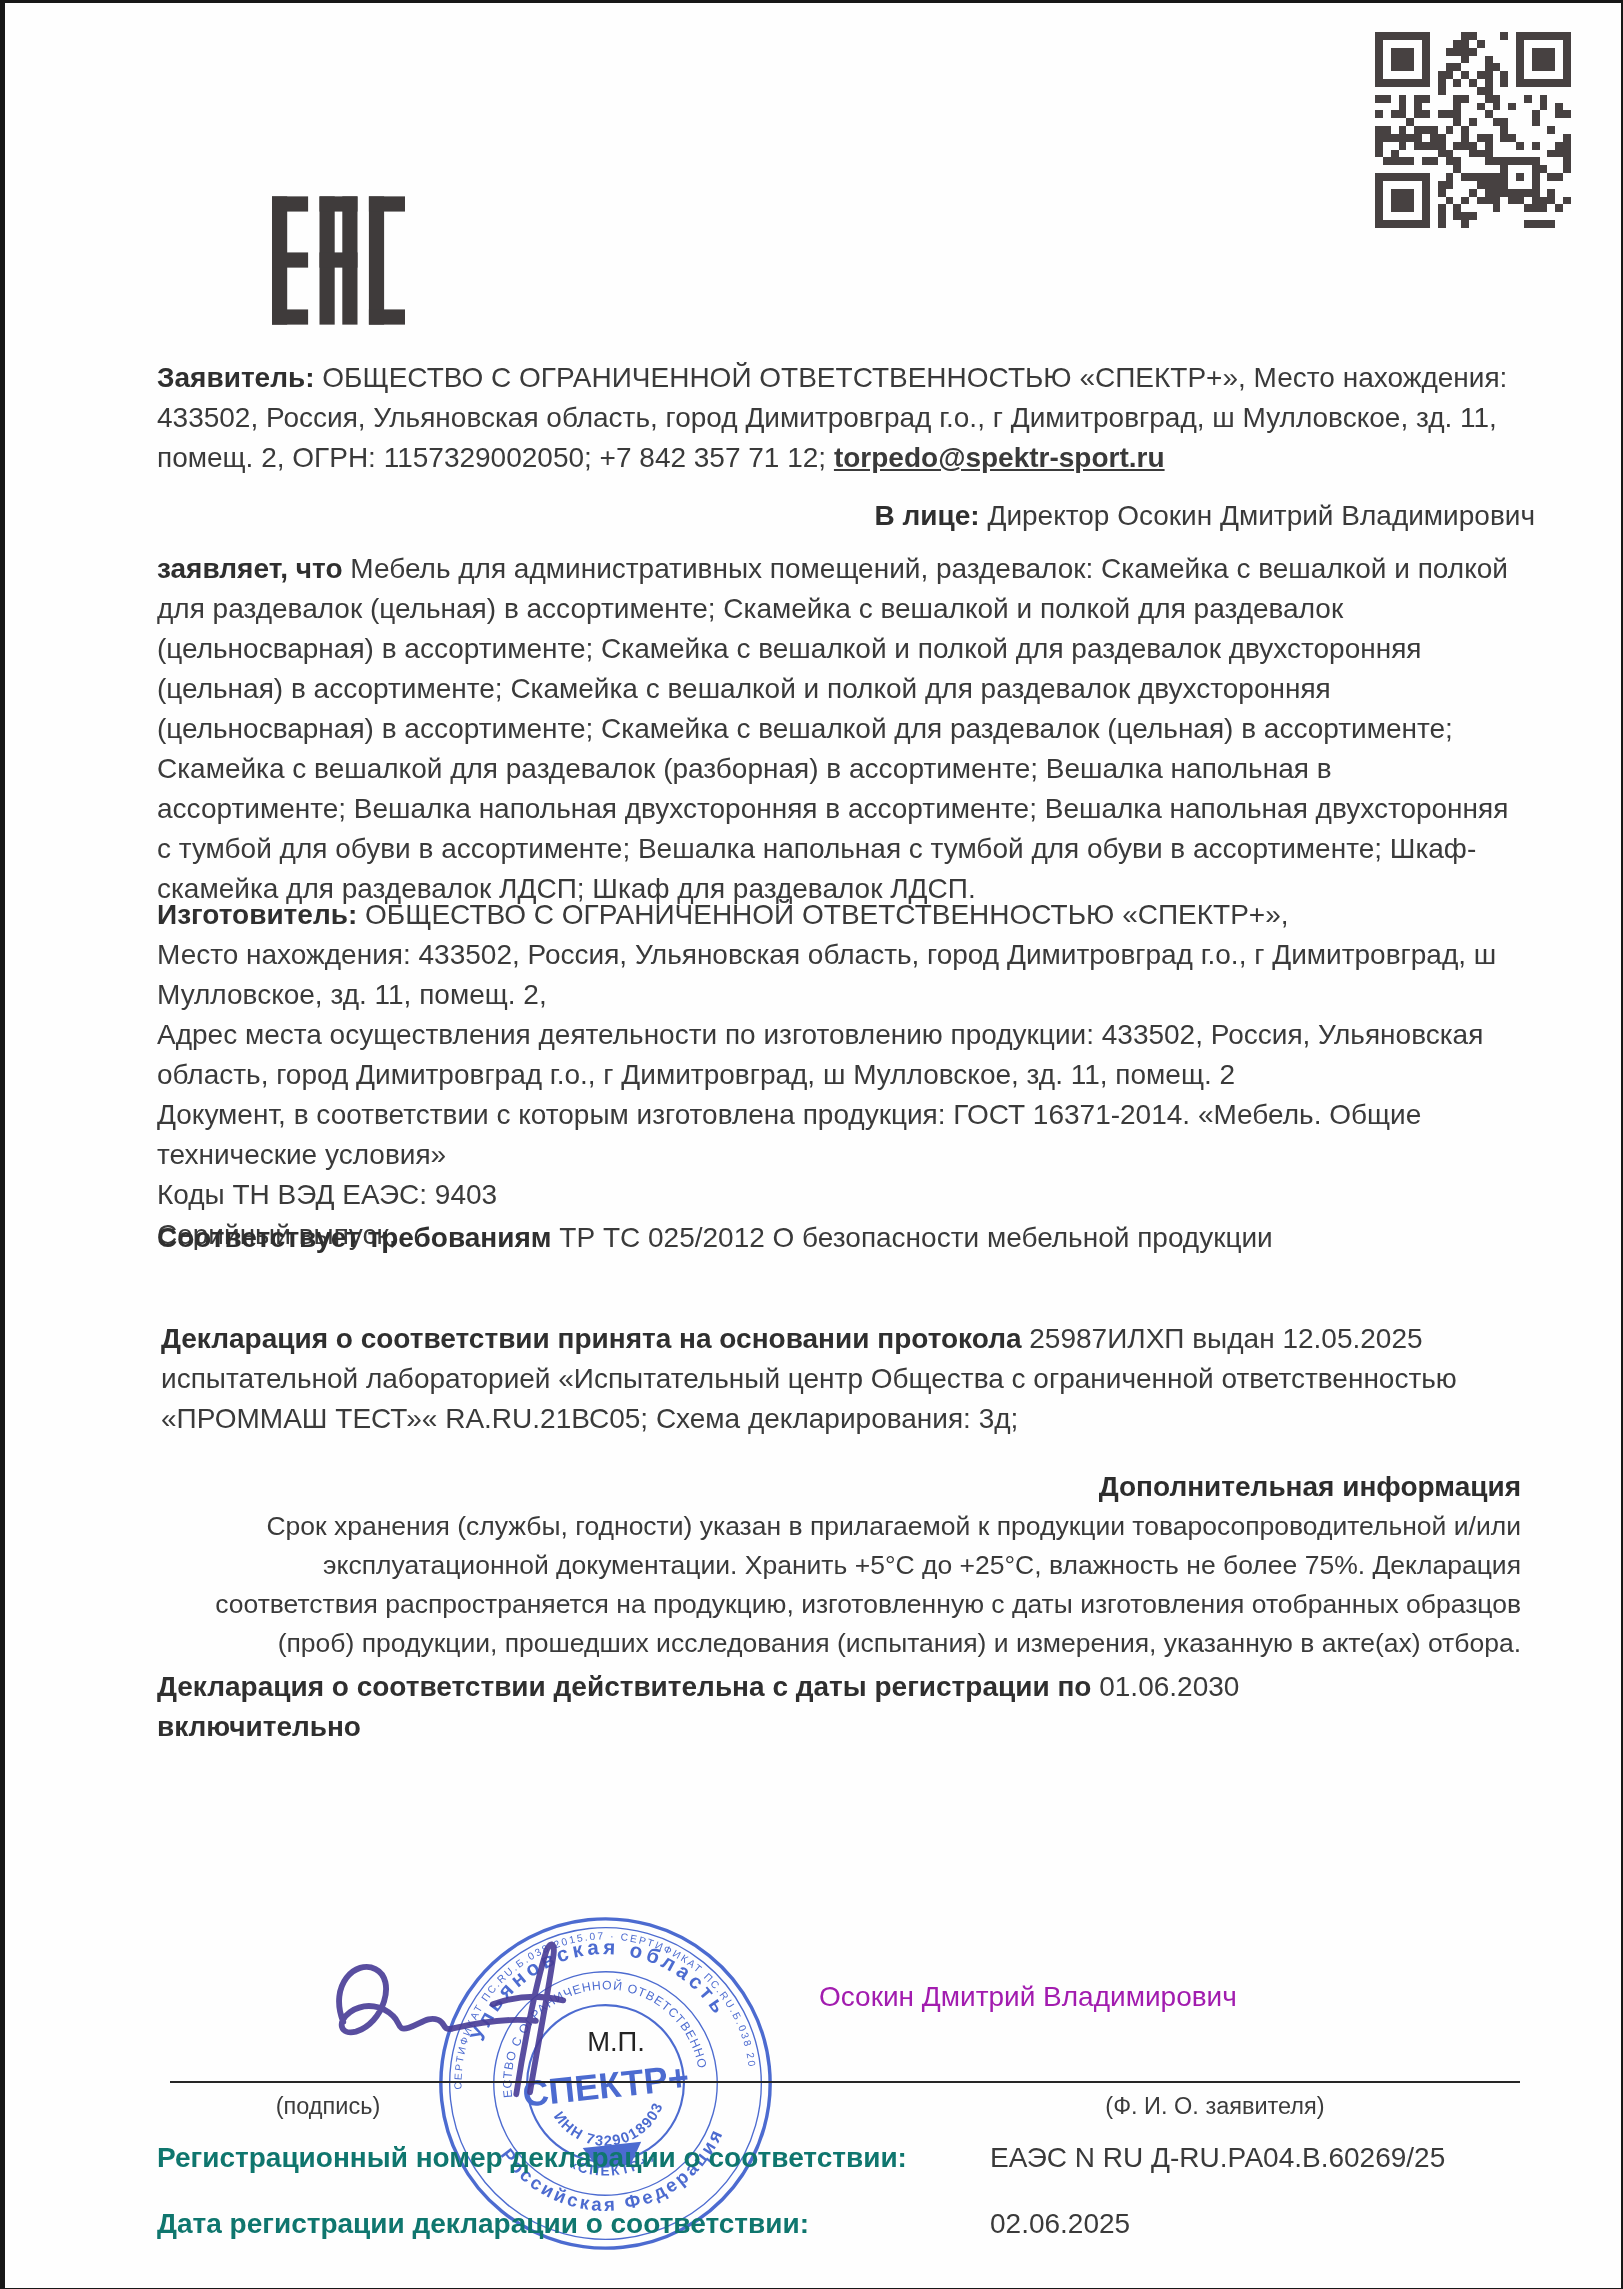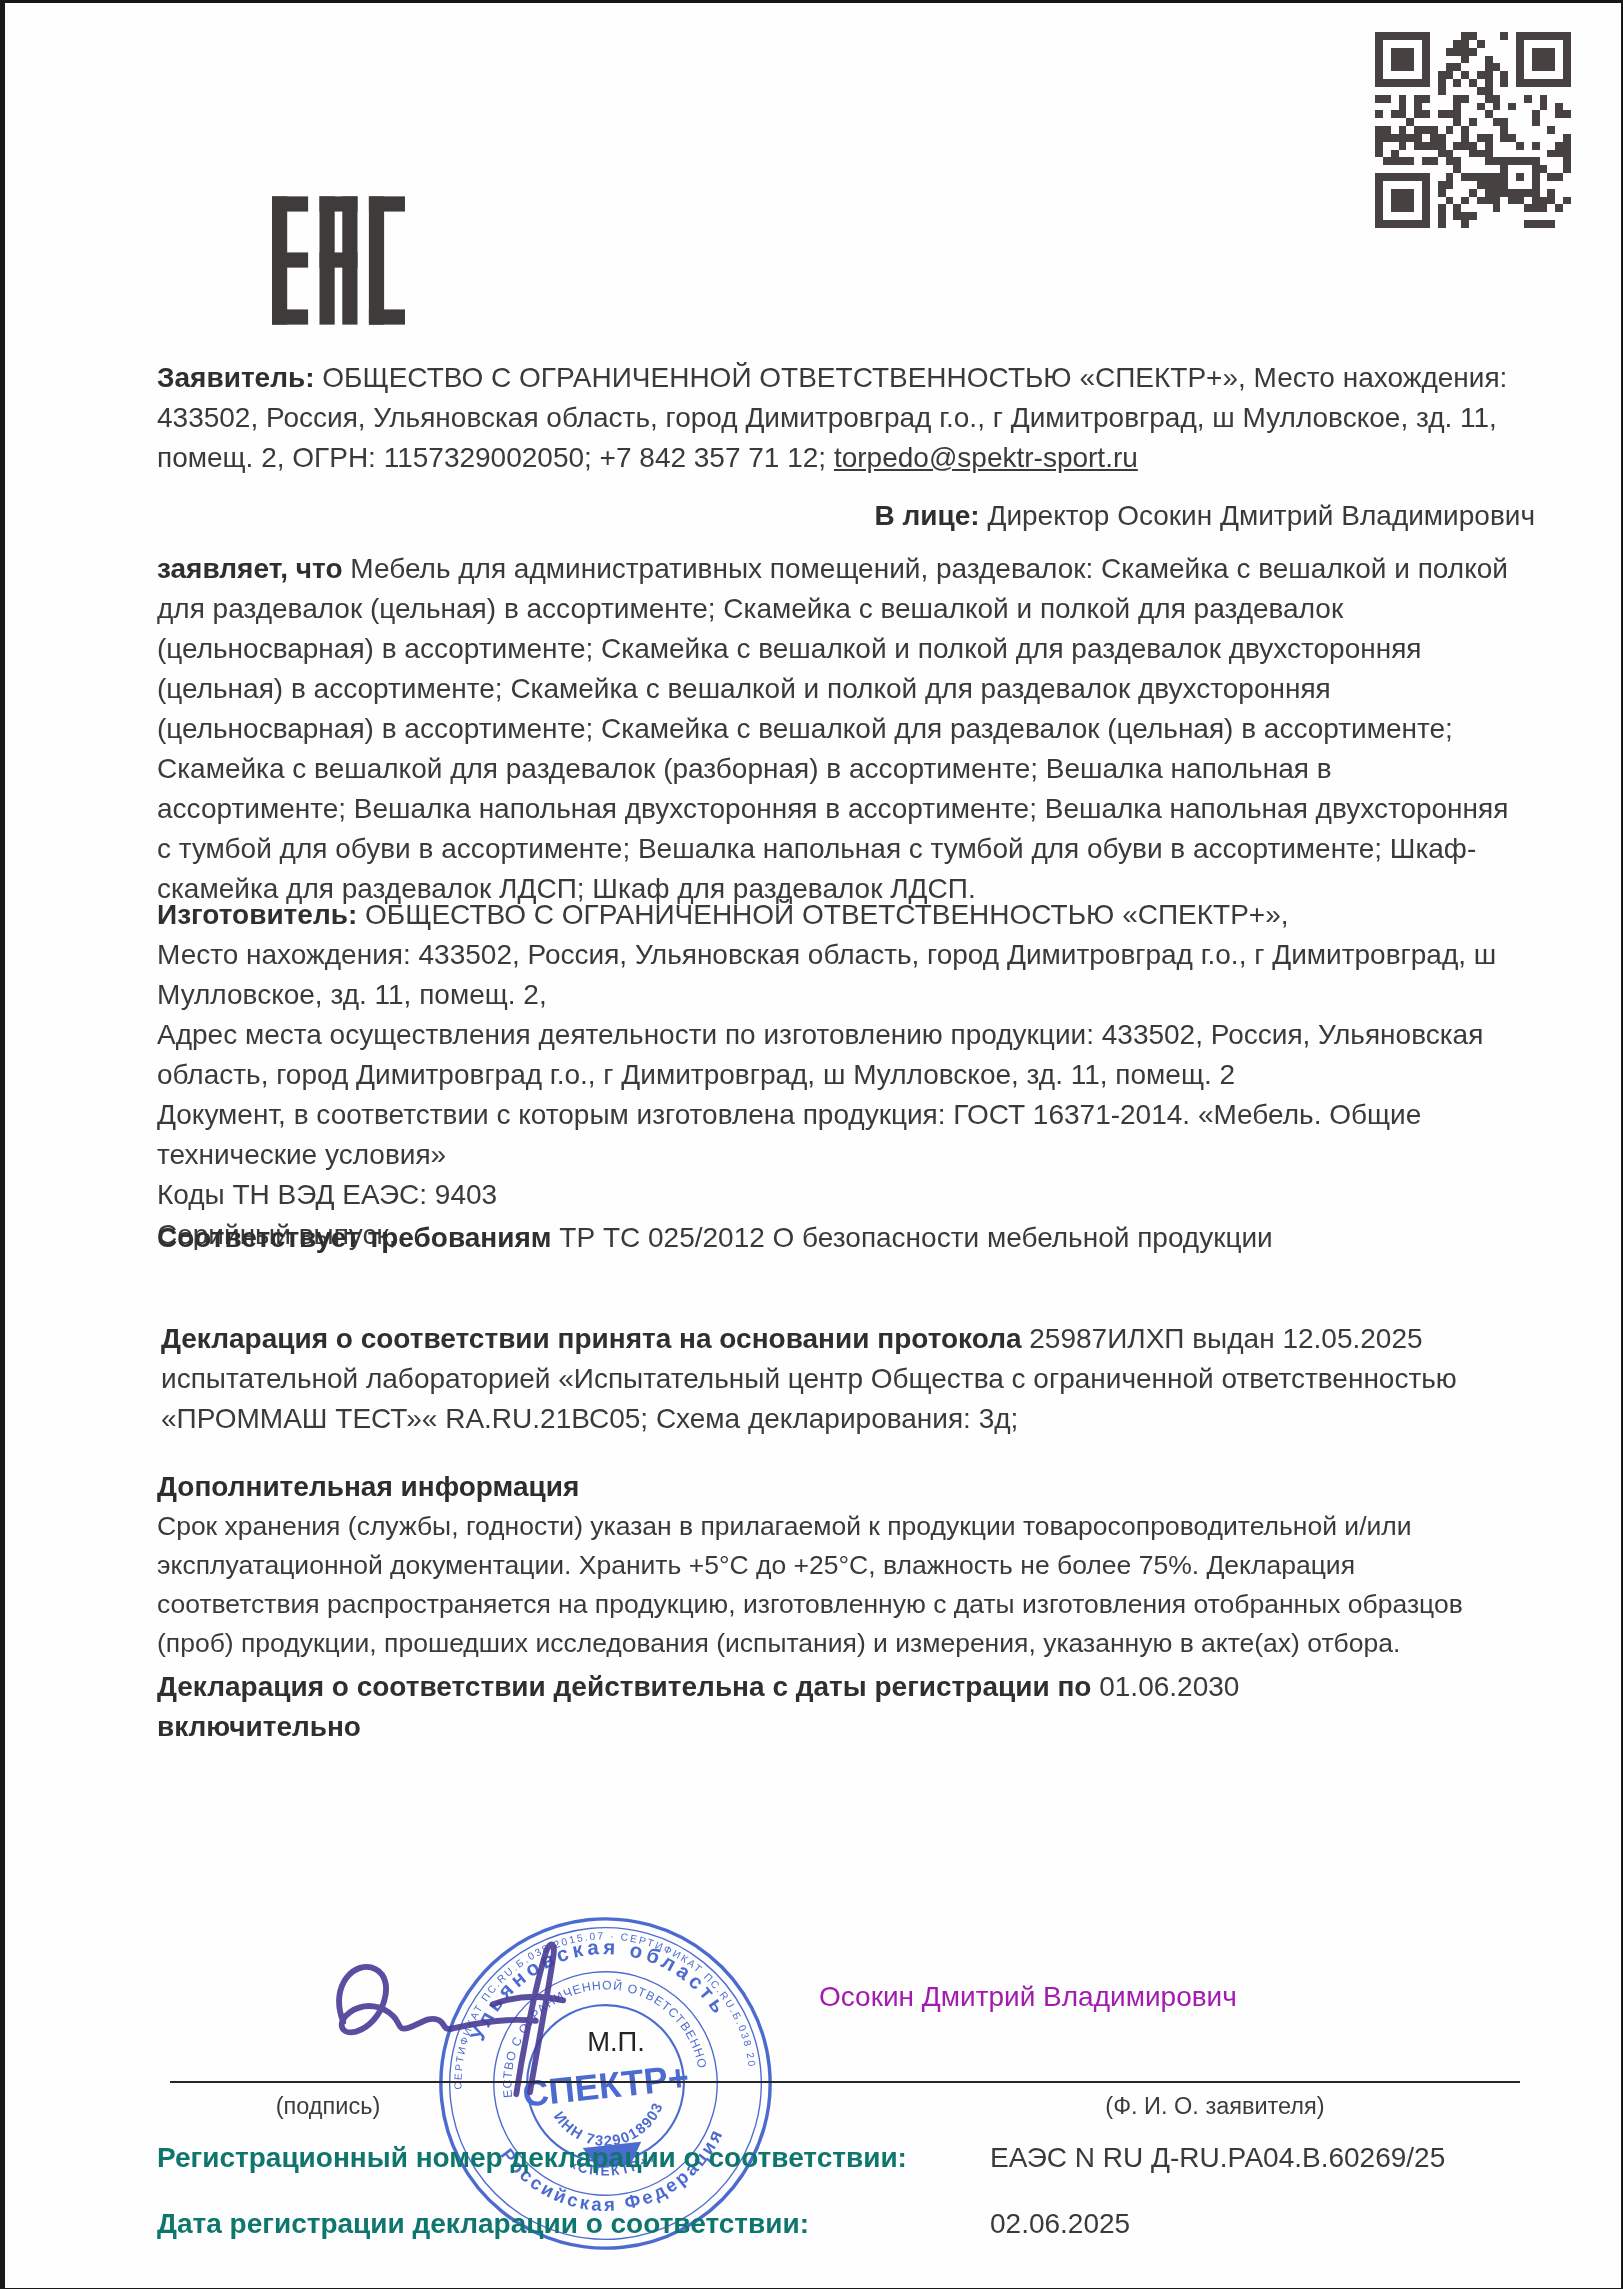--- a/index.html
+++ b/index.html
@@ -22,21 +22,21 @@
     text-align:left;
   }
   .para b{color:#2f2f2f;}
   .small-para{font-size:26.5px;line-height:39px;}
   .titles{
     position:absolute;left:239px;right:98px;text-align:center;
     color:#2c2c2c;font-weight:bold;
   }
   .title-line1{font-size:30px;letter-spacing:0.5px;}
   .title-line2{font-size:30px;margin-top:26.5px;letter-spacing:0.5px;}
-  .email{text-decoration:underline;}
+  .email{text-decoration:underline;font-weight:bold;}
   .sig-line{
     position:absolute;left:165px;top:2078px;width:1350px;height:0;
     border-top:2.9px solid #262626;z-index:6;
   }
   .caption{position:absolute;font-size:23.5px;color:#3c3c3c;text-align:center;z-index:6;}
   .reg-label{position:absolute;left:152px;font-size:28px;font-weight:bold;color:#0f766e;z-index:6;}
   .reg-value{position:absolute;left:985px;font-size:28px;color:#3a3a3a;z-index:6;}
   .mp{position:absolute;left:564px;top:2015px;width:94px;text-align:center;
       font-size:27.4px;color:#232323;z-index:7;margin-top:8px;}
   .signer-name{position:absolute;left:814px;top:1978px;font-size:28px;color:#a21caf;z-index:6;}
@@ -387,21 +387,21 @@
   </div>
 
   <p class="para" style="top:1215px;margin:0;">
     <b>Соответствует требованиям</b><span> ТР ТС 025/2012 О безопасности мебельной продукции</span>
   </p>
 
   <p class="para" style="top:1312px;margin:4px;">
     <b>Декларация о соответствии принята на основании протокола</b><span> 25987ИЛХП выдан 12.05.2025 испытательной лабораторией «Испытательный центр Общества с ограниченной ответственностью «ПРОММАШ ТЕСТ»« RA.RU.21ВС05; Схема декларирования: 3д;</span>
   </p>
 
-  <div class="para" style="top:1464px;">
+  <div class="para" style="top:1464px;text-align:right;">
     <div style="font-weight:bold;color:#2d2d2d;">Дополнительная информация</div>
     <div class="small-para">Срок хранения (службы, годности) указан в прилагаемой к продукции товаросопроводительной и/или эксплуатационной документации. Хранить +5°С до +25°С, влажность не более 75%. Декларация соответствия распространяется на продукцию, изготовленную с даты изготовления отобранных образцов (проб) продукции, прошедших исследования (испытания) и измерения, указанную в акте(ах) отбора.</div>
   </div>
 
   <p class="para" style="top:1664px;margin:0;">
     <b>Декларация о соответствии действительна с даты регистрации по</b><span> 01.06.2030</span><br>
     <b>включительно</b>
   </p>
 
   <div class="sign-wrap">

